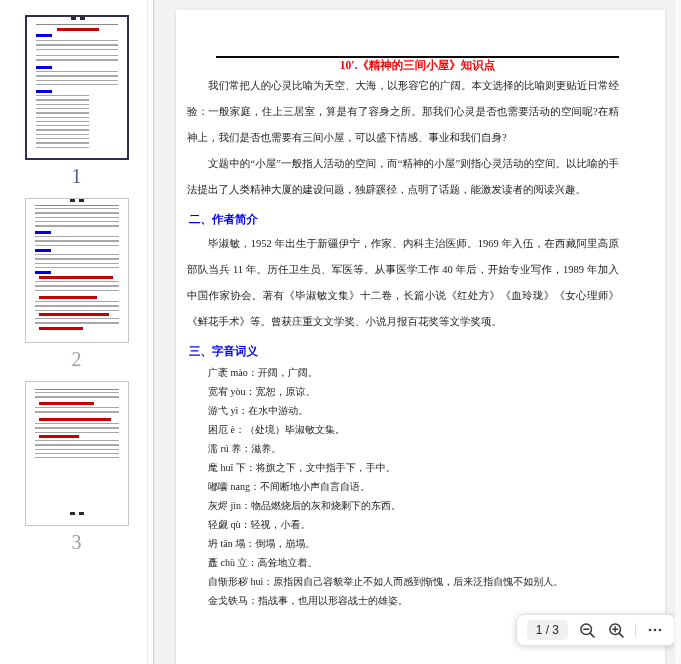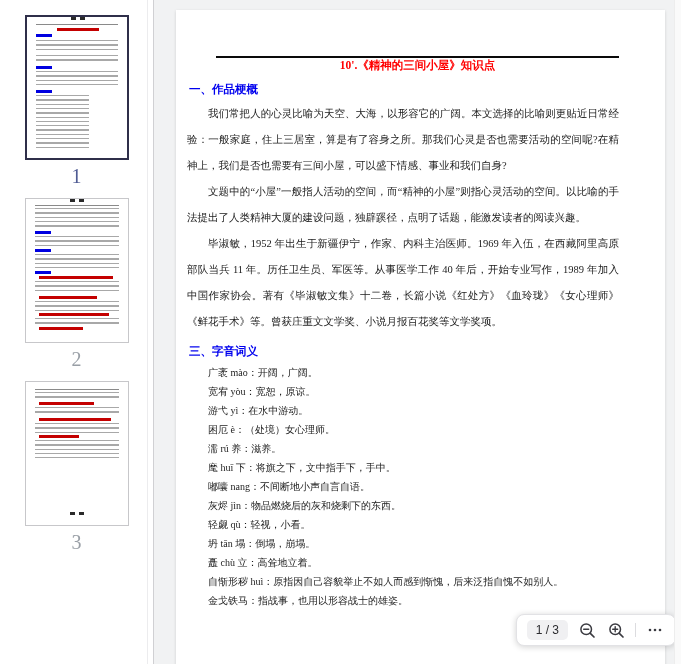--- a/index.html
+++ b/index.html
@@ -113,32 +113,32 @@
     <div class="inner-track"></div>
   </div>
 
   <div class="main">
 
     <div class="page">
       <div class="page-content">
         <div class="doc-rule"></div>
         <div class="doc-title">10'.《精神的三间小屋》知识点</div>
 
-        <div class="doc-h">一、作品梗概</div>
         <p class="doc-p">我们常把人的心灵比喻为天空、大海，以形容它的广阔。本文选择的比喻则更贴近日常经验：一般家庭，住上三居室，算是有了容身之所。那我们心灵是否也需要活动的空间呢?在精神上，我们是否也需要有三间小屋，可以盛下情感、事业和我们自身?</p>
         <p class="doc-p">文题中的“小屋”一般指人活动的空间，而“精神的小屋”则指心灵活动的空间。以比喻的手法提出了人类精神大厦的建设问题，独辟蹊径，点明了话题，能激发读者的阅读兴趣。</p>
 
+        <div class="doc-h">二、作者简介</div>
         <p class="doc-p">毕淑敏，1952 年出生于新疆伊宁，作家、内科主治医师。1969 年入伍，在西藏阿里高原部队当兵 11 年。历任卫生员、军医等。从事医学工作 40 年后，开始专业写作，1989 年加入中国作家协会。著有《毕淑敏文集》十二卷，长篇小说《红处方》《血玲珑》《女心理师》《鲜花手术》等。曾获庄重文文学奖、小说月报百花奖等文学奖项。</p>
 
         <div class="doc-h">三、字音词义</div>
         <div class="doc-list">
           <div class="doc-li">广袤 mào：开阔，广阔。</div>
           <div class="doc-li">宽宥 yòu：宽恕，原谅。</div>
           <div class="doc-li">游弋 yì：在水中游动。</div>
-          <div class="doc-li">困厄 è：（处境）女心理师。</div>
+          <div class="doc-li">困厄 è：（处境）毕淑敏文集。</div>
           <div class="doc-li">濡 rú 养：滋养。</div>
           <div class="doc-li">麾 huī 下：将旗之下，文中指手下，手中。</div>
           <div class="doc-li">嘟囔 nang：不间断地小声自言自语。</div>
           <div class="doc-li">灰烬 jìn：物品燃烧后的灰和烧剩下的东西。</div>
           <div class="doc-li">轻觑 qù：轻视，小看。</div>
           <div class="doc-li">坍 tān 塌：倒塌，崩塌。</div>
           <div class="doc-li">矗 chù 立：高耸地立着。</div>
           <div class="doc-li">自惭形秽 huì：原指因自己容貌举止不如人而感到惭愧，后来泛指自愧不如别人。</div>
           <div class="doc-li">金戈铁马：指战事，也用以形容战士的雄姿。</div>
 

